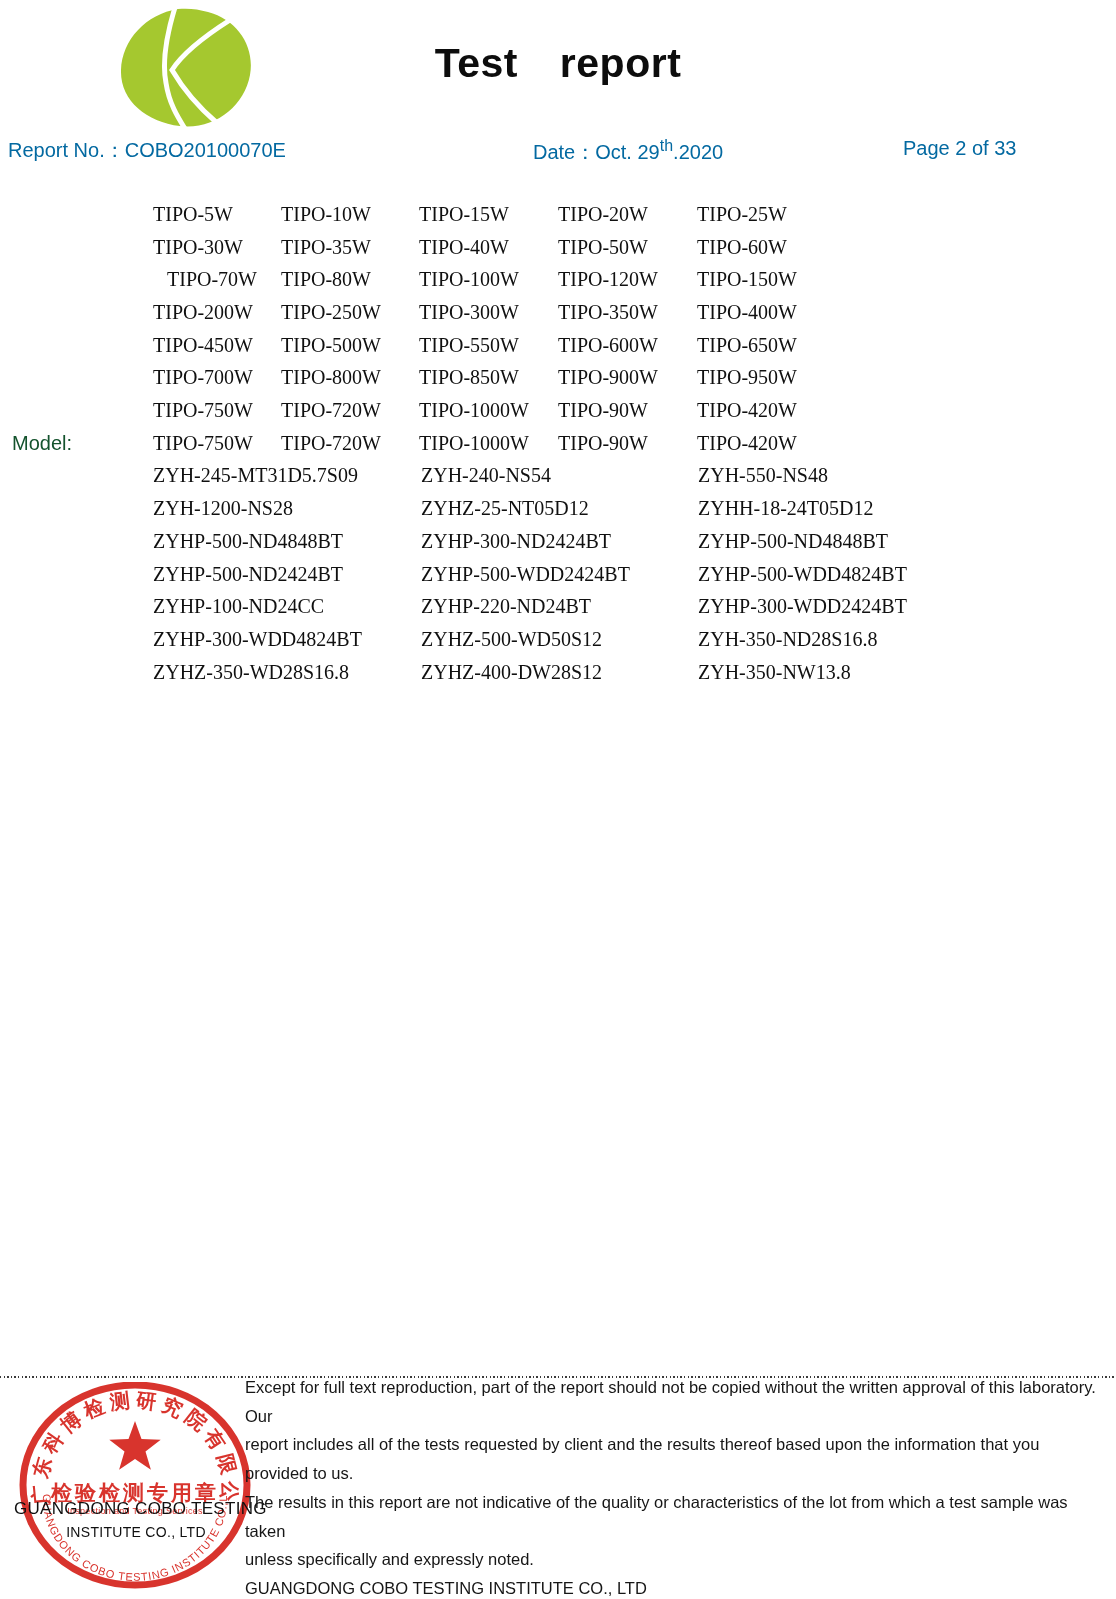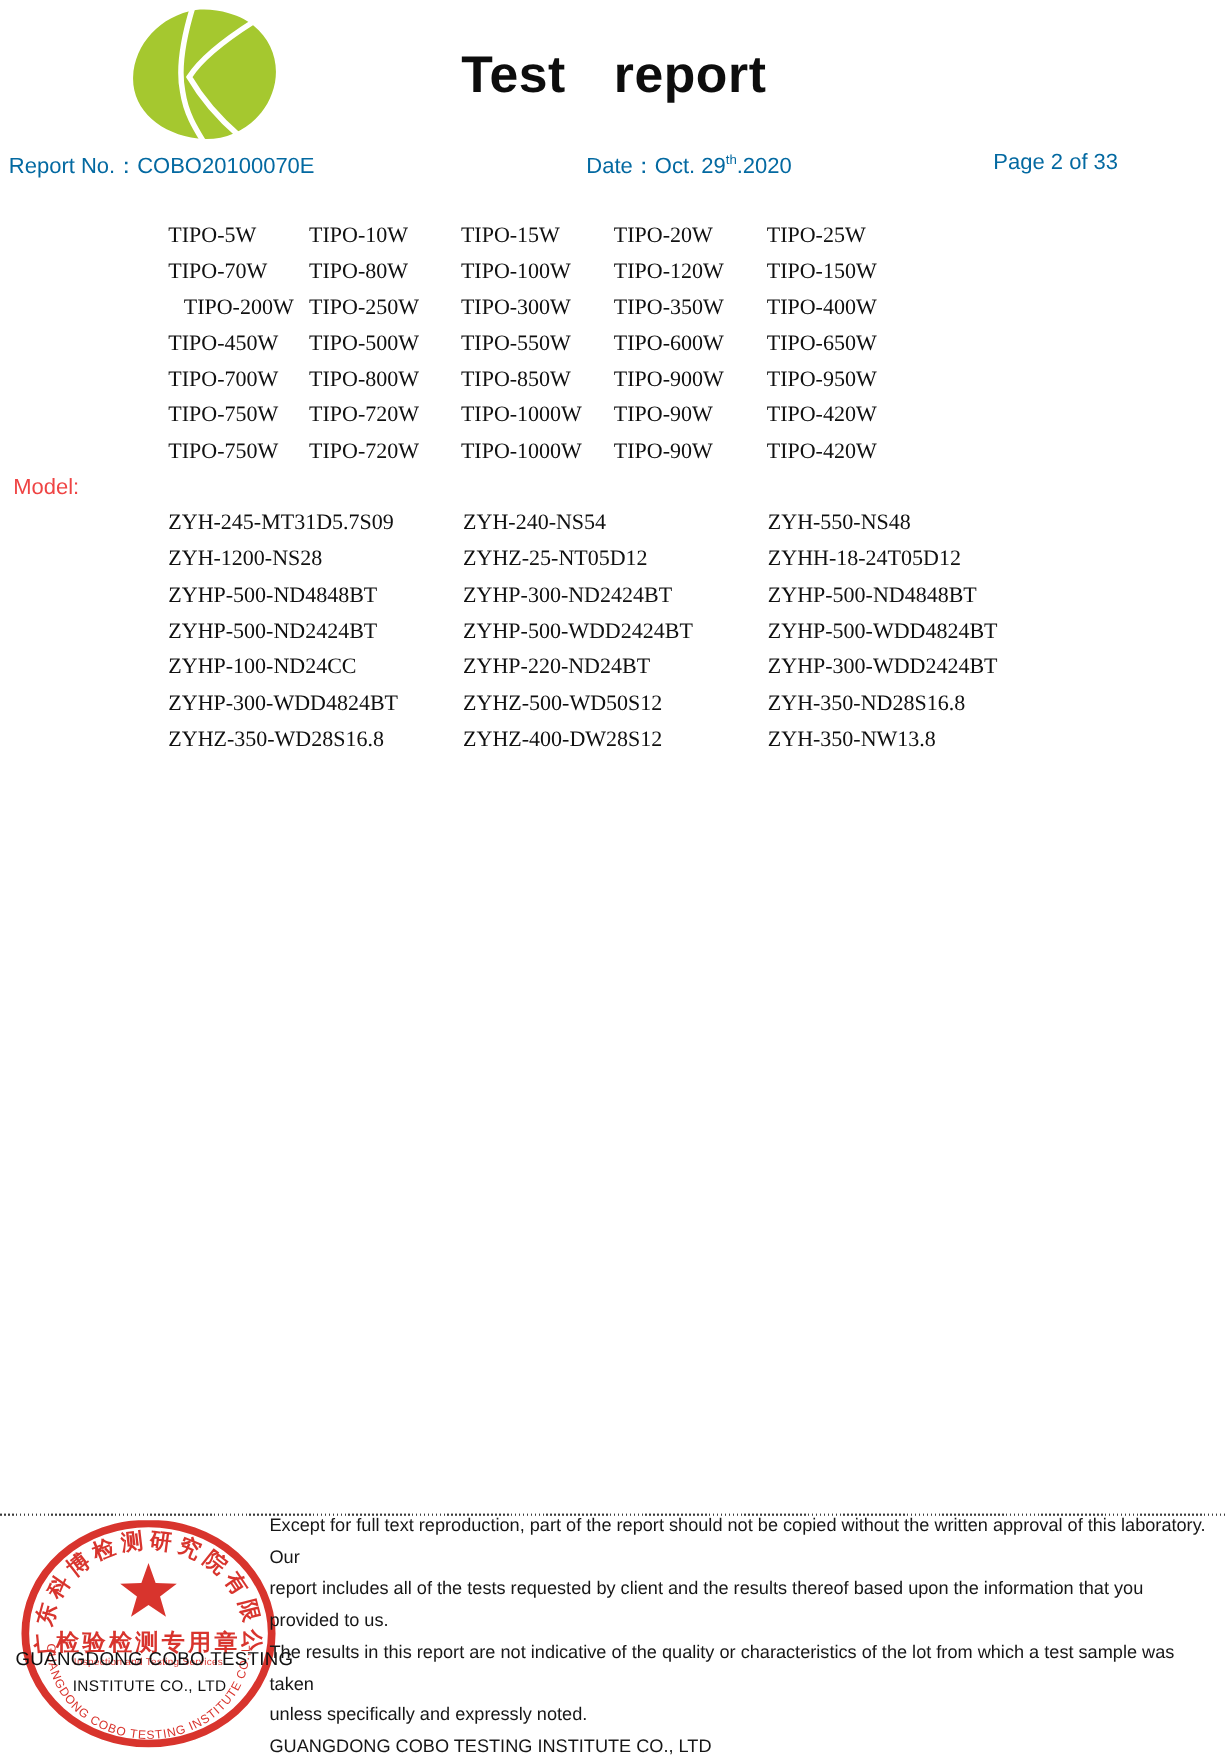--- a/index.html
+++ b/index.html
@@ -7,31 +7,31 @@
     position:relative; width:1116px; height:1599px;
     background:#ffffff; overflow:hidden;
     font-family:"Liberation Sans", sans-serif; color:#141414;
   }
   .abs { position:absolute; }
 
   
   .logo { left:116px; top:8px; width:140px; height:120px; }
   .title {
     left:0; right:0; top:40px; text-align:center;
-    font-size:47px; font-weight:bold; color:#0d0d0d;
+    font-size:41px; font-weight:bold; color:#0d0d0d;
     word-spacing:30px; letter-spacing:0.5px;
   }
   .hdr { top:137px; font-size:20px; white-space:pre; color:#0369a1; }
   .hdr-report { left:8px; }
   .hdr-date   { left:533px; }
   .hdr-page   { left:903px; }
-  .hdr sup { font-size:12px; }
+  .hdr sup { font-size:16px; }
 
   
-  .model-label { left:12px; top:427px; font-size:20px; line-height:32.7px; color:#ef4444; }
+  .model-label { left:12px; top:427px; font-size:20px; line-height:32.7px; color:#14532d; }
   .mtable { left:153px; width:860px; }
   #tipo-table { top:198px; }
   #zyh-table  { top:459.6px; }
   .mrow { display:grid; height:32.7px; align-items:center; }
   .tipo-row { grid-template-columns:128px 138px 139px 139px 1fr; }
   .zyh-row  { grid-template-columns:268px 277px 1fr; }
   .tipo-row:nth-child(3) .mcell:first-child { padding-left:14px; }
   .mcell {
     font-family:"Liberation Serif", serif; font-size:20px; color:#101010;
     white-space:nowrap;
@@ -69,20 +69,27 @@
   <div class="abs hdr hdr-page">Page 2 of 33</div>
 
   <div class="abs model-label">Model:</div>
   <div class="abs mtable" id="tipo-table">
       <div class="mrow tipo-row">
         <span class="mcell">TIPO-5W</span>
         <span class="mcell">TIPO-10W</span>
         <span class="mcell">TIPO-15W</span>
         <span class="mcell">TIPO-20W</span>
         <span class="mcell">TIPO-25W</span>
+      </div>
+      <div class="mrow tipo-row">
+        <span class="mcell">TIPO-30W</span>
+        <span class="mcell">TIPO-35W</span>
+        <span class="mcell">TIPO-40W</span>
+        <span class="mcell">TIPO-50W</span>
+        <span class="mcell">TIPO-60W</span>
       </div>
       <div class="mrow tipo-row">
         <span class="mcell">TIPO-70W</span>
         <span class="mcell">TIPO-80W</span>
         <span class="mcell">TIPO-100W</span>
         <span class="mcell">TIPO-120W</span>
         <span class="mcell">TIPO-150W</span>
       </div>
       <div class="mrow tipo-row">
         <span class="mcell">TIPO-200W</span>

